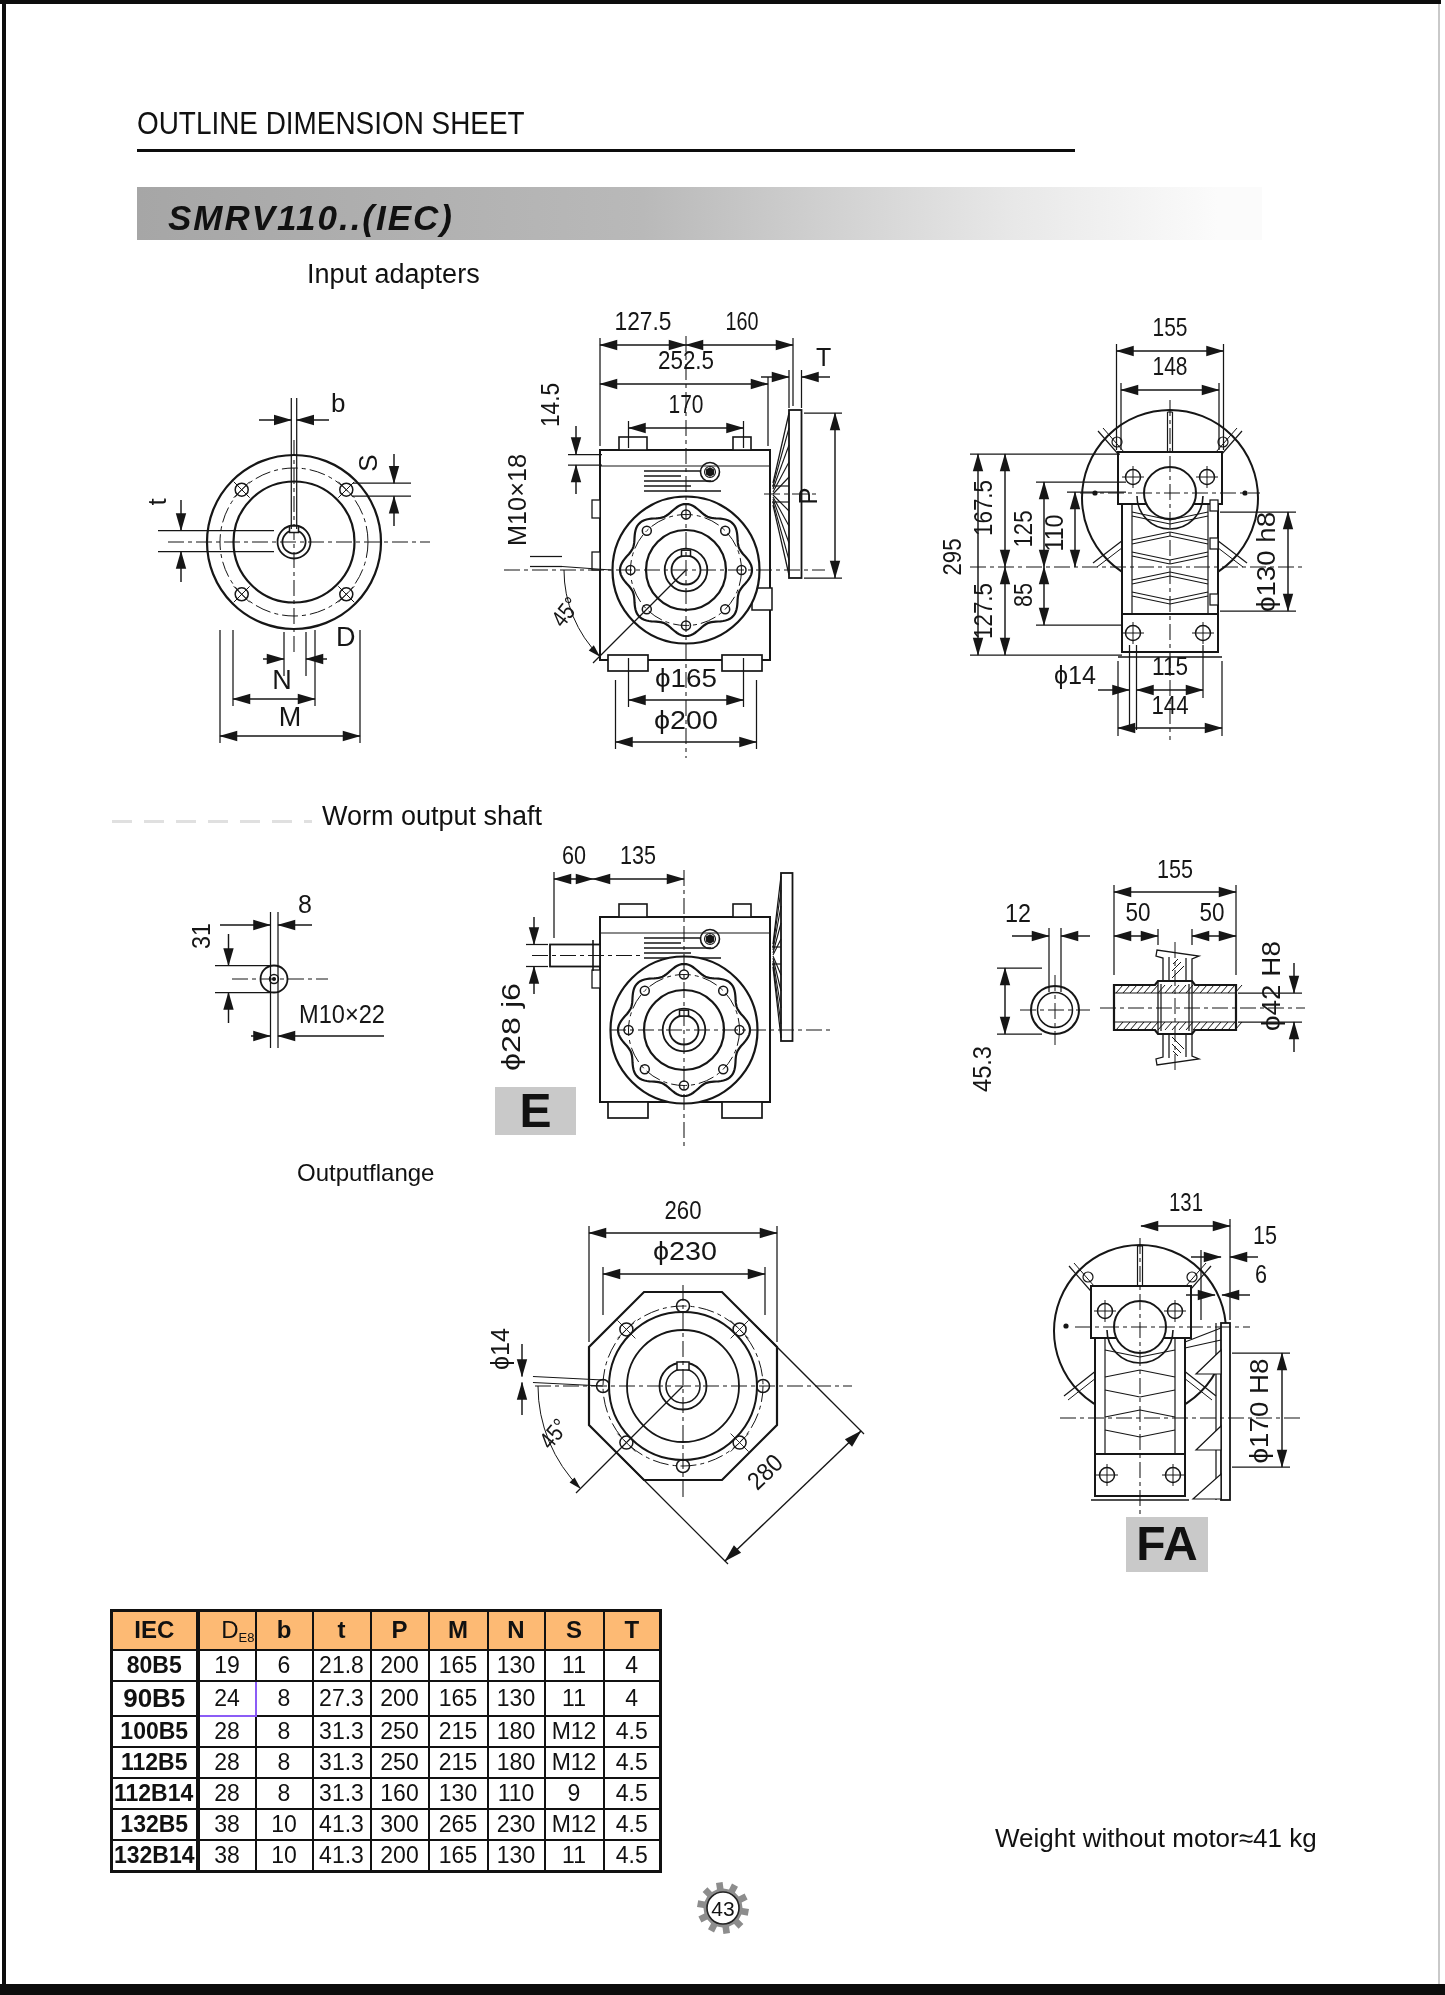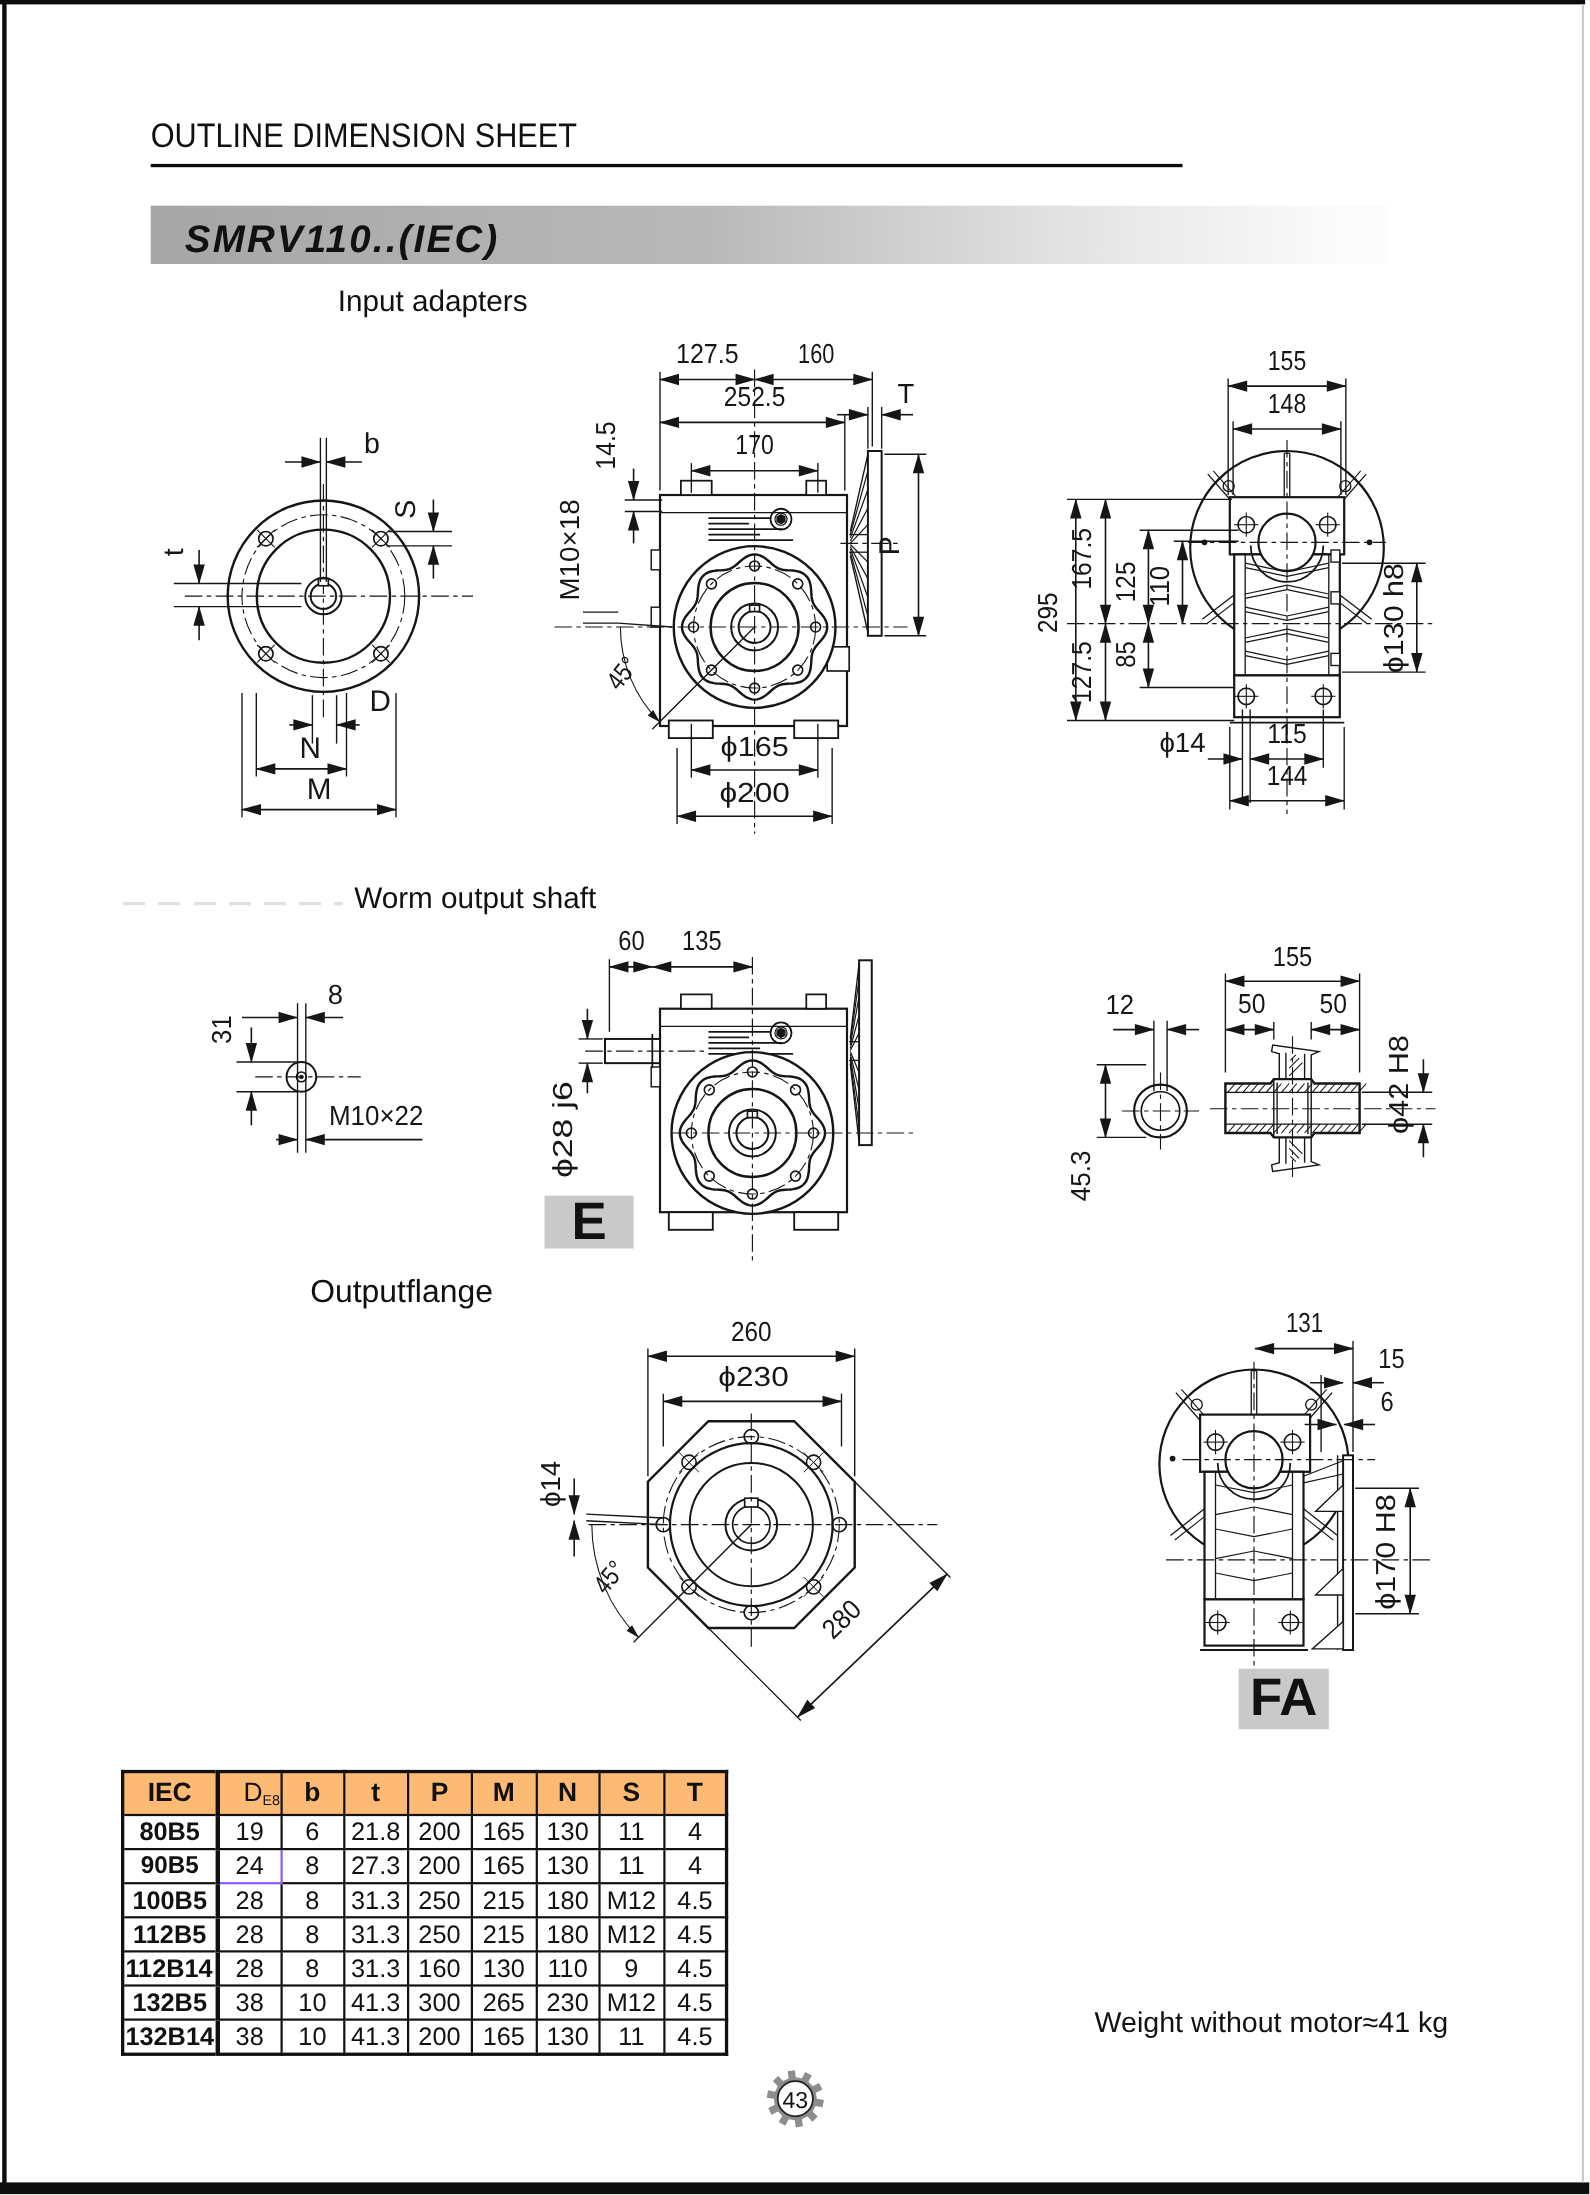--- a/index.html
+++ b/index.html
@@ -24,21 +24,21 @@
 <div class="abs" style="left:137px;top:187px;width:1125px;height:53px;background:linear-gradient(to right,#a6a6a6 0%,#b9b9b9 45%,#e8e8e8 78%,#fbfbfb 96%);"></div>
 
 <div class="abs" style="left:168px;top:198px;font-size:35px;font-weight:bold;font-style:italic;letter-spacing:2px;">SMRV110..(IEC)</div>
 
 <div class="abs" style="left:292px;top:259px;font-size:27px;margin-left:15px;">Input adapters</div>
 
 <div class="abs" style="left:112px;top:820px;width:200px;height:3px;background:repeating-linear-gradient(to right,#e0e0e0 0 20px,#fff 20px 32px);"></div>
 
 <div class="abs" style="left:322px;top:801px;font-size:27px;">Worm output shaft</div>
 
-<div class="abs" style="left:282px;top:1159px;font-size:29px;">Outputflange</div>
+<div class="abs" style="left:297px;top:1159px;font-size:24px;">Outputflange</div>
 
 <svg style="position:absolute;left:130px;top:380px" width="350" height="392" viewBox="0 0 350 392" font-family="Liberation Sans, sans-serif">
       <defs>
         <marker id="ar1" viewBox="0 0 12 8" refX="11.5" refY="4" markerWidth="13" markerHeight="9" orient="auto-start-reverse">
           <path d="M12 4 L0.5 0.7 L0.5 7.3 Z" fill="#161616"></path>
         </marker>
       </defs>
 
 <line x1="164" y1="60" x2="164" y2="275" stroke="#161616" stroke-width="1.05" stroke-dasharray="16 4 4 4"></line>
 <line x1="38" y1="162" x2="300" y2="162" stroke="#161616" stroke-width="1.05" stroke-dasharray="16 4 4 4"></line>
@@ -828,21 +828,21 @@
 <td style="border:2px solid #111;text-align:center;font-size:23px;">19</td>
 <td style="border:2px solid #111;text-align:center;font-size:23px;">6</td>
 <td style="border:2px solid #111;text-align:center;font-size:23px;">21.8</td>
 <td style="border:2px solid #111;text-align:center;font-size:23px;">200</td>
 <td style="border:2px solid #111;text-align:center;font-size:23px;">165</td>
 <td style="border:2px solid #111;text-align:center;font-size:23px;">130</td>
 <td style="border:2px solid #111;text-align:center;font-size:23px;">11</td>
 <td style="border:2px solid #111;text-align:center;font-size:23px;">4</td>
 </tr>
 <tr style="height:31px;">
-<td style="border:2px solid #111;border-right:4px solid #111;font-weight:bold;text-align:center;font-size:22px;">90B5</td>
+<td style="border:2px solid #111;border-right:4px solid #111;font-weight:bold;text-align:center;font-size:26px;">90B5</td>
 <td style="border:2px solid #8b5cf6;text-align:center;font-size:23px;">24</td>
 <td style="border:2px solid #111;text-align:center;font-size:23px;">8</td>
 <td style="border:2px solid #111;text-align:center;font-size:23px;">27.3</td>
 <td style="border:2px solid #111;text-align:center;font-size:23px;">200</td>
 <td style="border:2px solid #111;text-align:center;font-size:23px;">165</td>
 <td style="border:2px solid #111;text-align:center;font-size:23px;">130</td>
 <td style="border:2px solid #111;text-align:center;font-size:23px;">11</td>
 <td style="border:2px solid #111;text-align:center;font-size:23px;">4</td>
 </tr>
 <tr style="height:31px;">

